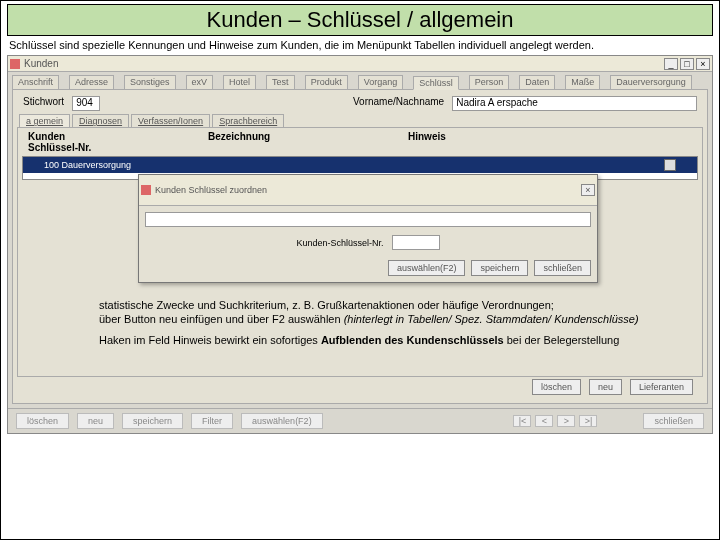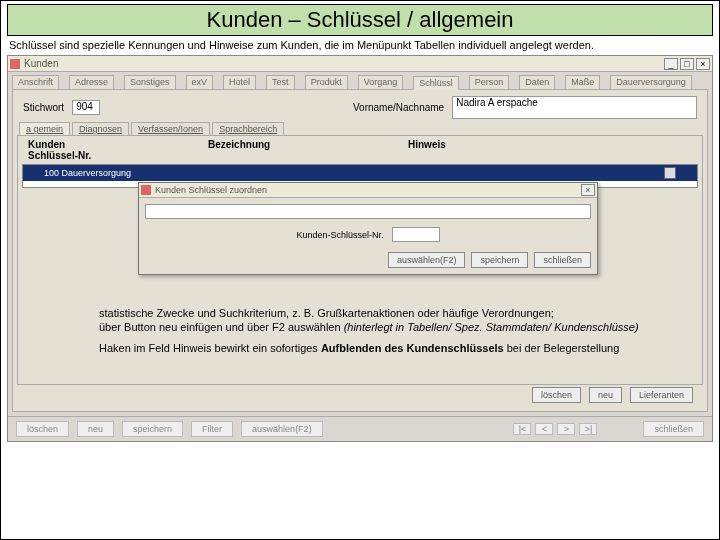--- a/index.html
+++ b/index.html
@@ -9,36 +9,36 @@
   .win-outer { margin: 2px 6px 4px 6px; border: 1px solid #888; background: #d9d7cf; }
   .win-titlebar { display: flex; align-items: center; background: #ece9d8; border-bottom: 1px solid #aaa; height: 16px; padding: 0 2px; }
   .win-icon { width: 10px; height: 10px; background: #d66; margin-right: 4px; }
   .win-title { font-size: 10px; color: #555; }
   .win-spacer { flex: 1; }
   .win-ctrl { width: 14px; height: 12px; border: 1px solid #888; background: #eee; margin-left: 2px; text-align: center; line-height: 10px; font-size: 9px; cursor: pointer; }
   .outer-tabs { display: flex; gap: 10px; margin: 3px 4px 0 4px; font-size: 9px; color: #666; }
   .outer-tab { border: 1px solid #aaa; border-bottom: none; background: #e4e1d4; padding: 1px 5px; cursor: pointer; }
   .outer-tab.active { background: #e8e5d8; border-bottom: 1px solid #e8e5d8; position: relative; top: 1px; }
   .tabpanel { border: 1px solid #aaa; background: #e4e1d4; margin: 0 4px 4px 4px; padding: 4px; }
-  .row-top { display: flex; align-items: center; gap: 8px; font-size: 10px; margin: 2px 6px; }
+  .row-top { display: flex; align-items: flex-start; gap: 8px; font-size: 10px; margin: 2px 6px; }
   .small-field { border: 1px solid #999; background: #fff; height: 15px; padding: 0 3px; width: 28px; display: inline-block; }
-  .long-field { border: 1px solid #999; background: #fff; height: 23px; padding: 0 3px; flex: 1; display: inline-block; }
+  .long-field { border: 1px solid #999; background: #fff; height: 15px; padding: 0 3px; flex: 1; display: inline-block; }
   .inner-tabs { display: flex; gap: 2px; margin: 3px 2px 0 2px; font-size: 9px; color: #555; text-decoration: underline; }
   .inner-tab { border: 1px solid #aaa; border-bottom: none; background: #e4e1d4; padding: 1px 6px; cursor: pointer; }
   .inner-tab.active { background: #ece9dd; }
   .inner-panel { border: 1px solid #aaa; background: #e4e1d4; min-height: 250px; padding: 0; position: relative; }
   .col-headers { display: flex; font-size: 10px; font-weight: bold; padding: 3px 10px; }
   .col-headers div:nth-child(1){ width: 180px; }
   .col-headers div:nth-child(2){ width: 200px; }
   .col-headers div:nth-child(3){ width: 120px; }
   .list-area { background: #fff; border: 1px solid #888; margin: 0 4px; height: 24px; }
   .list-row { background: #16316e; color: #fff; font-size: 9px; padding: 2px 21px; display: flex; align-items: center; }
   .list-row .end-box { margin-left: auto; width: 12px; height: 12px; background: #ddd; border: 1px solid #666; }
   .dialog { position: absolute; top: 46px; left: 120px; width: 460px; border: 1px solid #777; background: #e4e1d4; box-shadow: 2px 2px 4px rgba(0,0,0,0.3); }
-  .dlg-titlebar { display: flex; align-items: center; background: #ece9d8; border-bottom: 1px solid #aaa; height: 15px; padding: 0 2px; font-size: 9px; color: #555; justify-content: space-between; }
+  .dlg-titlebar { display: flex; align-items: center; background: #ece9d8; border-bottom: 1px solid #aaa; height: 31px; padding: 0 2px; font-size: 9px; color: #555; justify-content: space-between; }
   .dlg-body { padding: 6px; }
   .dlg-long { background: #fff; border: 1px solid #999; height: 15px; width: 100%; margin-bottom: 8px; }
   .dlg-row { display: flex; align-items: center; gap: 8px; font-size: 9px; margin-bottom: 10px; justify-content: center; }
   .dlg-input { background: #fff; border: 1px solid #999; height: 15px; width: 48px; }
   .dlg-btns { display: flex; gap: 6px; justify-content: flex-end; }
   .btn { border: 1px solid #888; background: #eee; font-size: 9px; padding: 2px 8px; color: #555; cursor: pointer; }
   .notes { position: absolute; left: 70px; top: 170px; width: 555px; font-size: 11px; margin-left: 11px; }
   .notes p { margin-bottom: 6px; line-height: 1.3; }
   .notes .ital { font-style: italic; }
   .notes .bold { font-weight: bold; }

